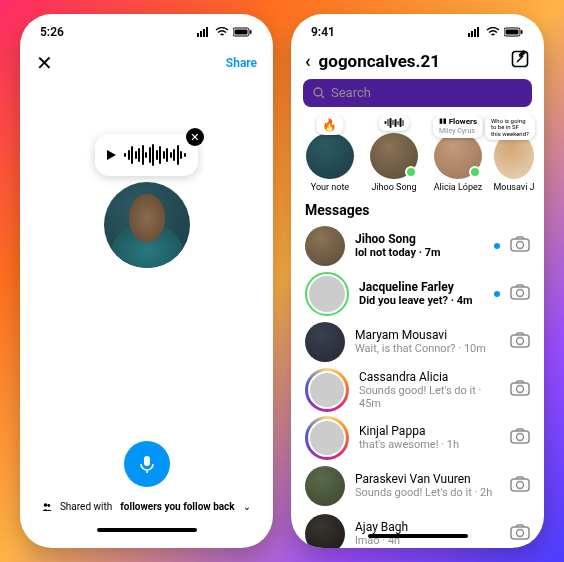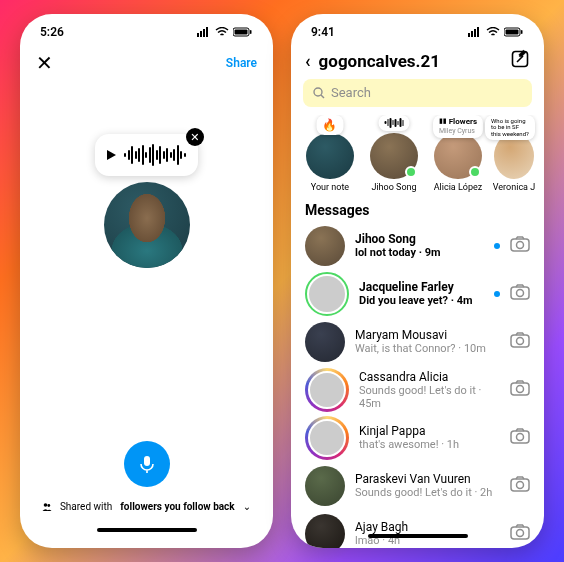--- a/index.html
+++ b/index.html
@@ -108,21 +108,21 @@
   
   .hdr2 {
     display: flex; align-items: center; gap: 8px;
     padding: 4px 14px; height: 36px;
   }
   .chev { font-size: 18px; font-weight: 600; }
   .title2 { font-size: 17px; font-weight: 700; flex: 1; }
   .compose svg { stroke: #000; fill: none; stroke-width: 1.6; }
   .search-wrap { padding: 0 12px 8px; }
   .search {
-    background: #fef9c3; border-radius: 8px; height: 28px;
+    background: #4c1d95; border-radius: 8px; height: 28px;
     display: flex; align-items: center; gap: 6px; padding: 0 10px;
     color: #8e8e8e; font-size: 13px;
   }
   .tray { display: flex; gap: 6px; padding: 0 10px 8px; overflow: hidden; }
   .tray-item { width: 58px; flex: none; display: flex; flex-direction: column; align-items: center; }
   .tray-item.partial { width: 42px; }
   .tray-av {
     width: 48px; height: 48px; border-radius: 50%; position: relative;
     background: #bbb;
   }
@@ -344,32 +344,32 @@
         <span class="online-dot"></span>
       </div>
       <div class="tray-name">Alicia López</div>
     </div>
     <div class="tray-item partial">
       <div class="tray-av c5" style="width:40px">
         <div class="tray-bubble" style="white-space:normal;width:50px;font-size:6px;line-height:1.1;left:40%">
           <span>Who is going to be in SF this weekend?</span>
         </div>
       </div>
-      <div class="tray-name">Veronica J</div>
+      <div class="tray-name">Mousavi J</div>
     </div>
   </div>
 
   <div class="sect">Messages</div>
 
   <div class="list">
     <div class="row unread">
       <div class="av c2"></div>
       <div class="row-txt">
         <div class="row-name">Jihoo Song</div>
-        <div class="row-sub">lol not today · 9m</div>
+        <div class="row-sub">lol not today · 7m</div>
       </div>
       <span class="blue-dot"></span>
       <span class="cam"><svg width="20" height="16" viewBox="0 0 20 16">
             <rect x="1" y="3" width="18" height="12" rx="3"></rect>
             <circle cx="10" cy="9" r="3.5"></circle>
             <path d="M6 3l1.5-2h5L14 3"></path>
           </svg></span>
     </div>
     <div class="row unread">
       <div class="close-ring">

